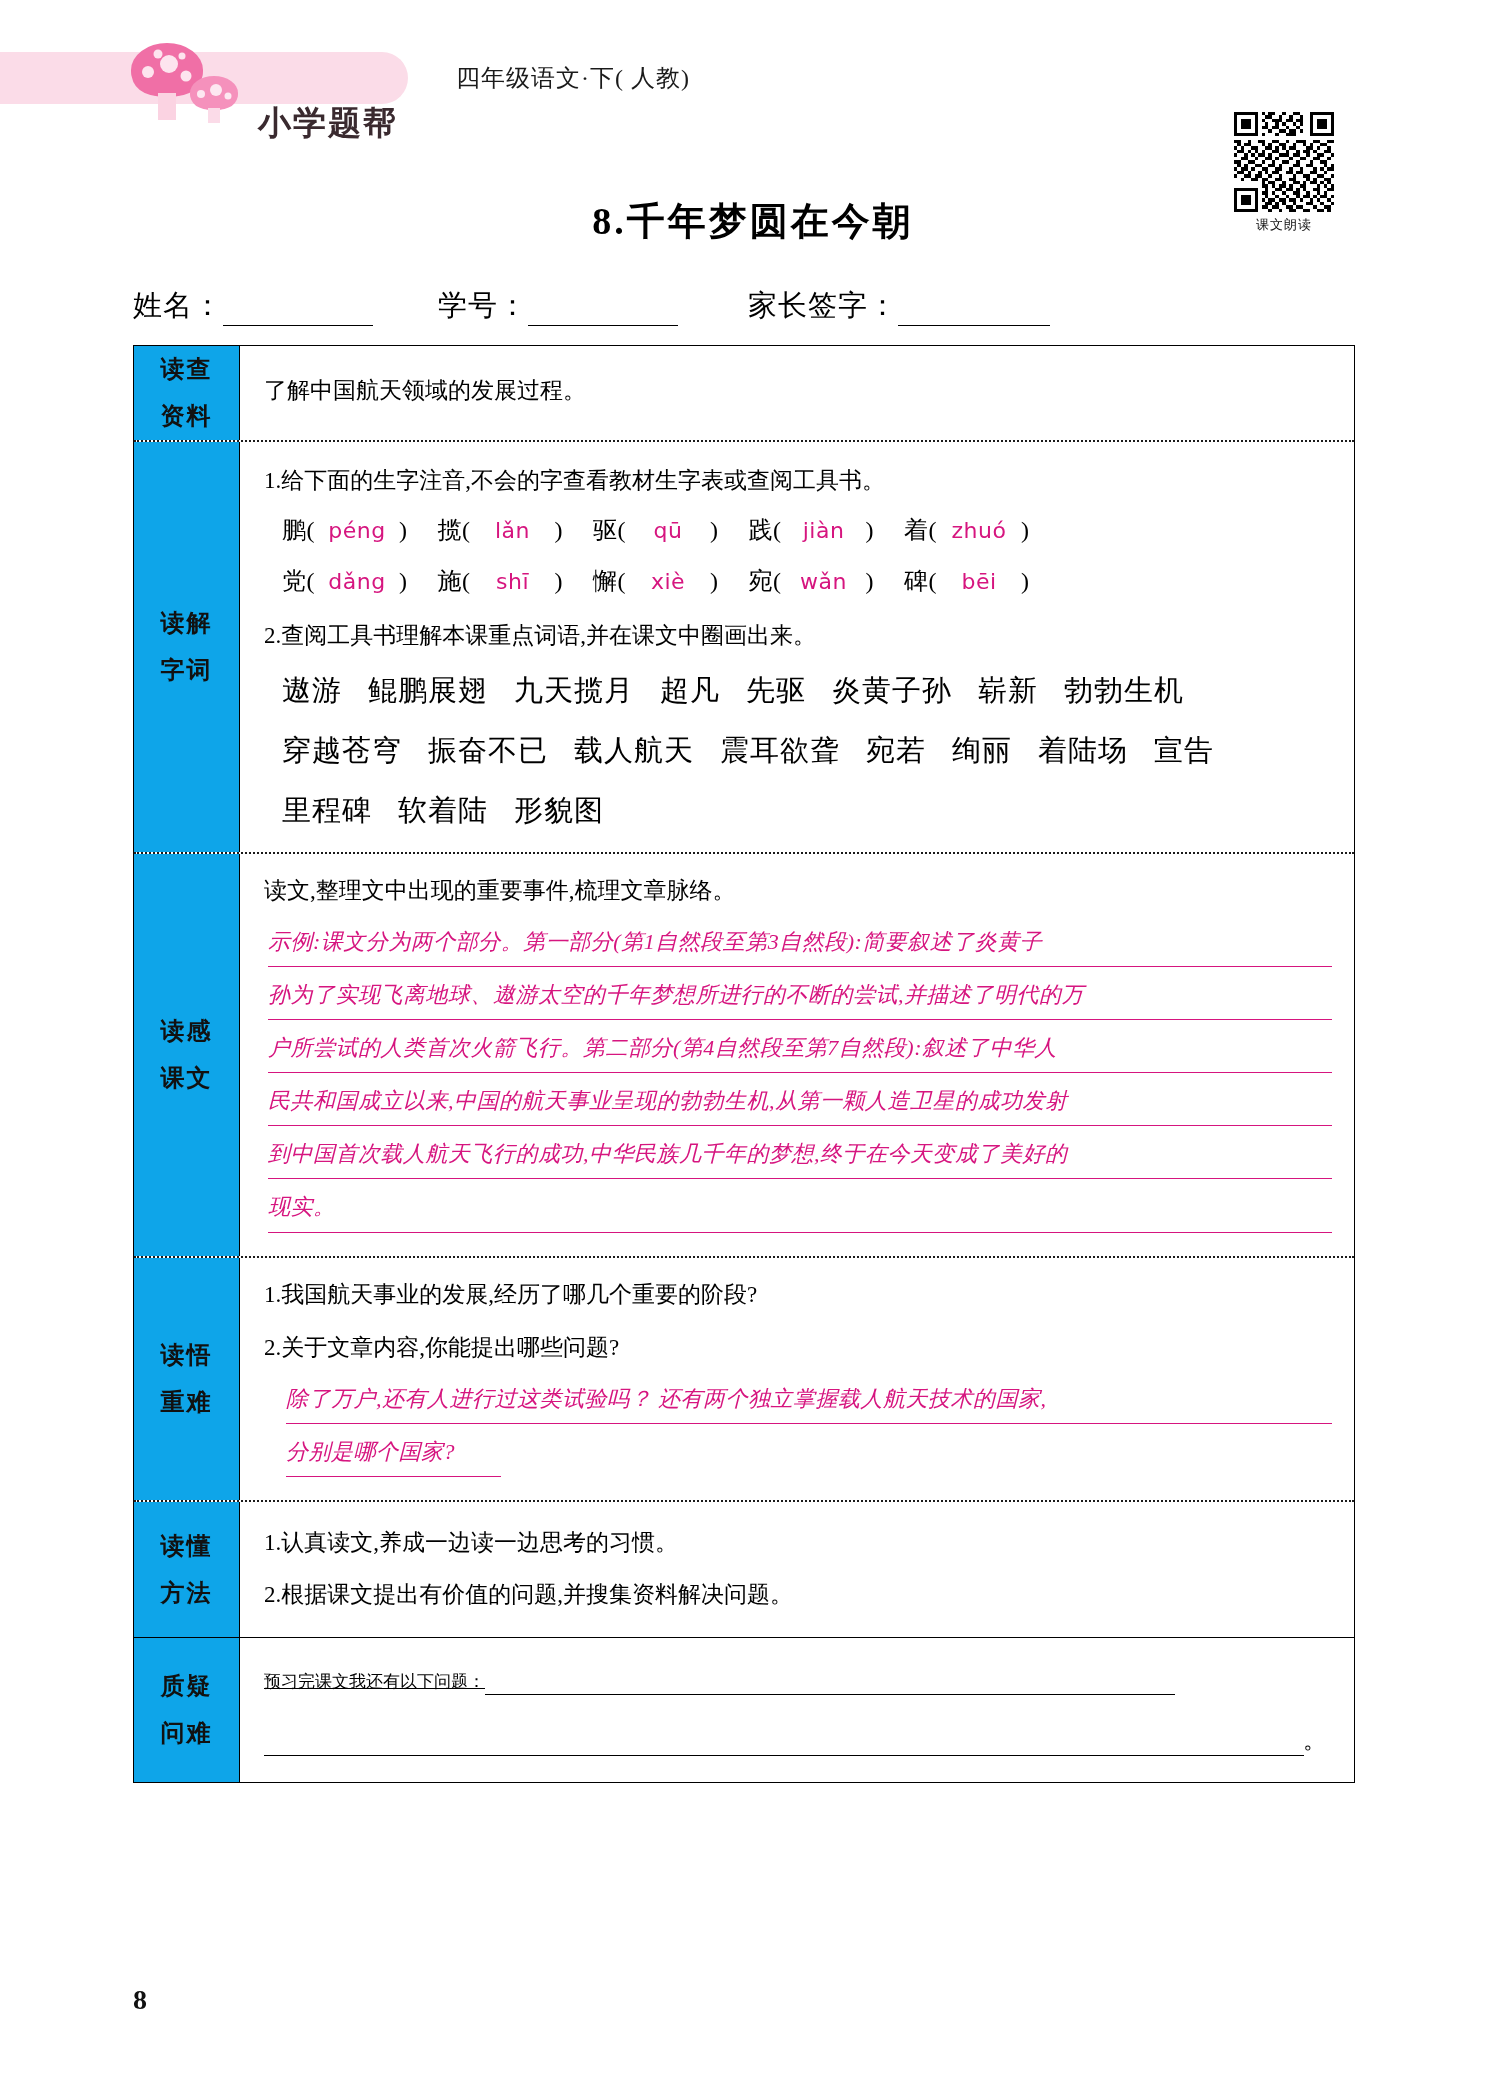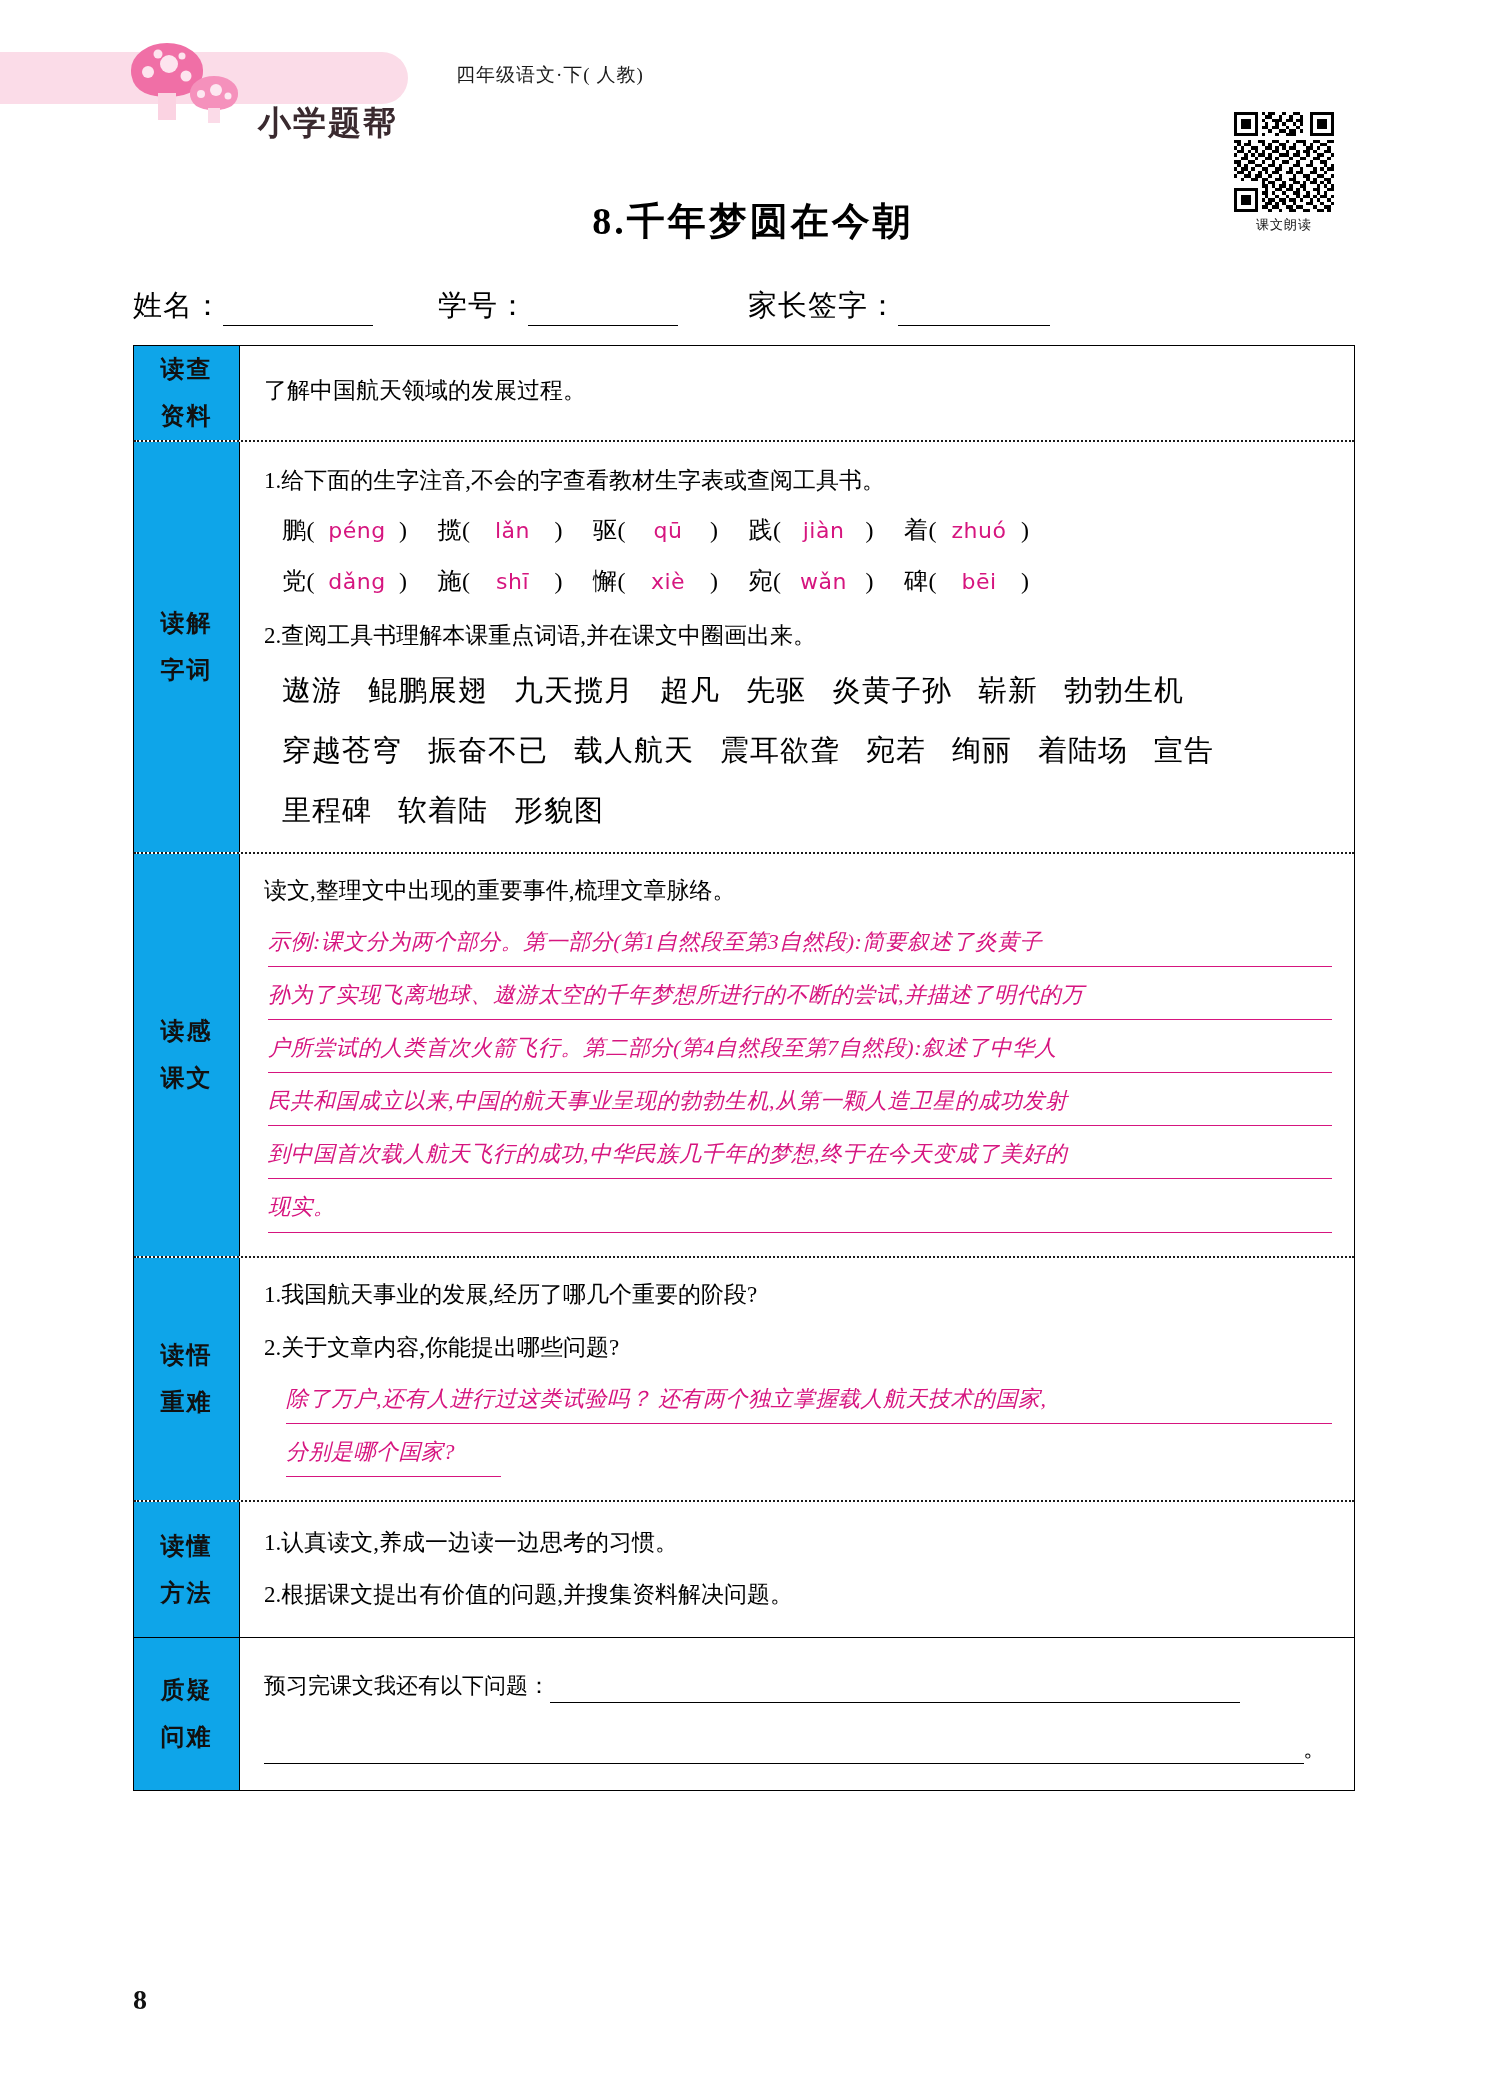--- a/index.html
+++ b/index.html
@@ -47,21 +47,21 @@
     font-weight: bold;
     letter-spacing: 2px;
     color: #3a2a2f;
     font-family: "Liberation Sans", "DejaVu Sans", sans-serif;
     margin-top: 38px;
   }
   .grade-text {
     position: absolute;
     left: 456px;
     top: 62px;
-    font-size: 19px;
+    font-size: 24px;
     letter-spacing: 1px;
     color: #1a1a1a;
   }
 
   
   .qr-wrap {
     position: absolute;
     left: 1228px;
     top: 112px;
     width: 112px;
@@ -212,21 +212,21 @@
     display: block;
     border-bottom: 1.4px solid #d6157f;
     padding-bottom: 2px;
     margin-bottom: 5px;
     white-space: nowrap;
   }
   .hand-block { margin-top: 10px; padding-left: 4px; }
   .hand-block.indent { padding-left: 22px; }
 
   
-  .blank-row { margin-top: 10px; font-size: 22px; }
+  .blank-row { margin-top: 10px; font-size: 17px; text-decoration: underline; }
   .blank-inline {
     display: inline-block;
     border-bottom: 1.6px solid #000;
     height: 24px;
     width: 690px;
     vertical-align: bottom;
   }
   .blank-full {
     display: block;
     border-bottom: 1.6px solid #000;

